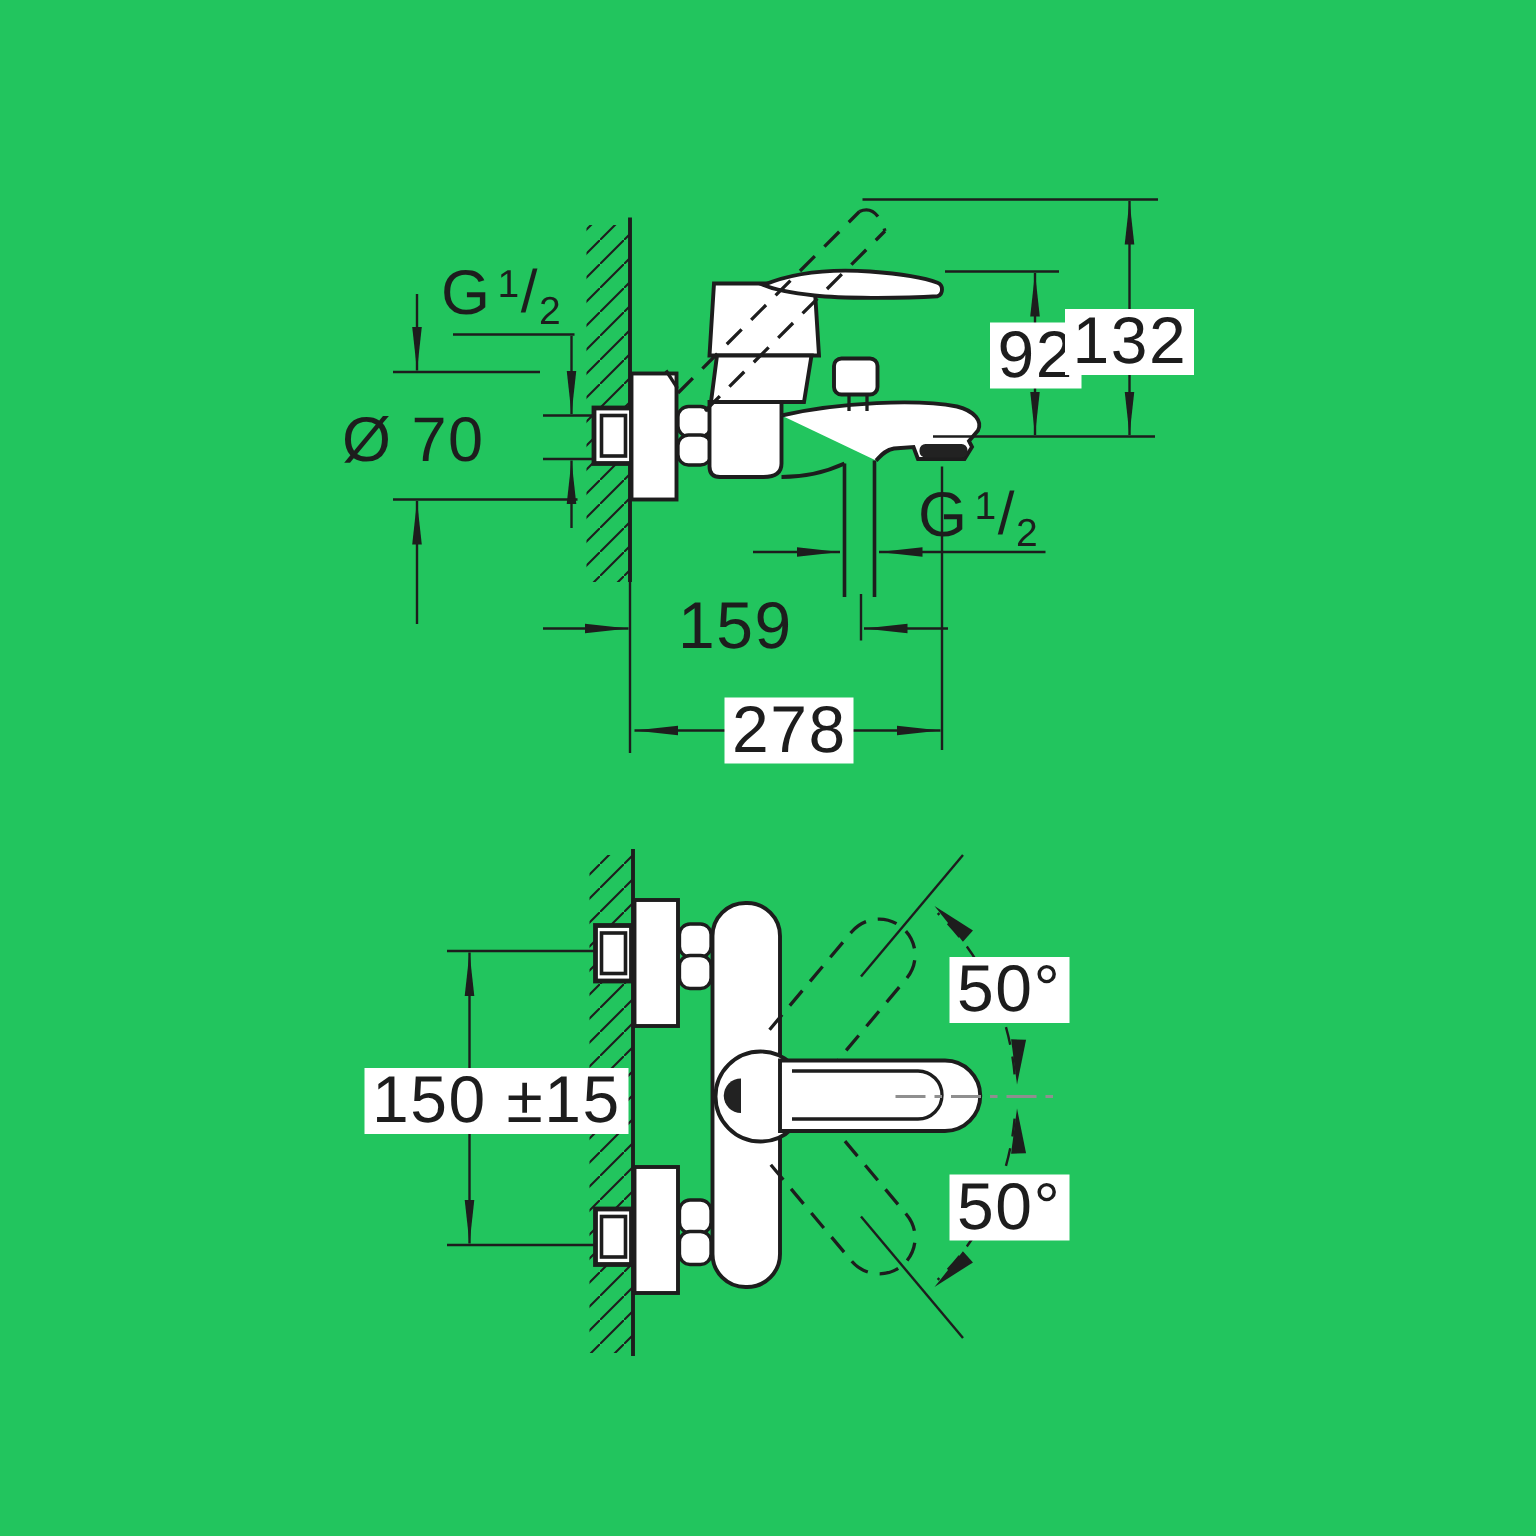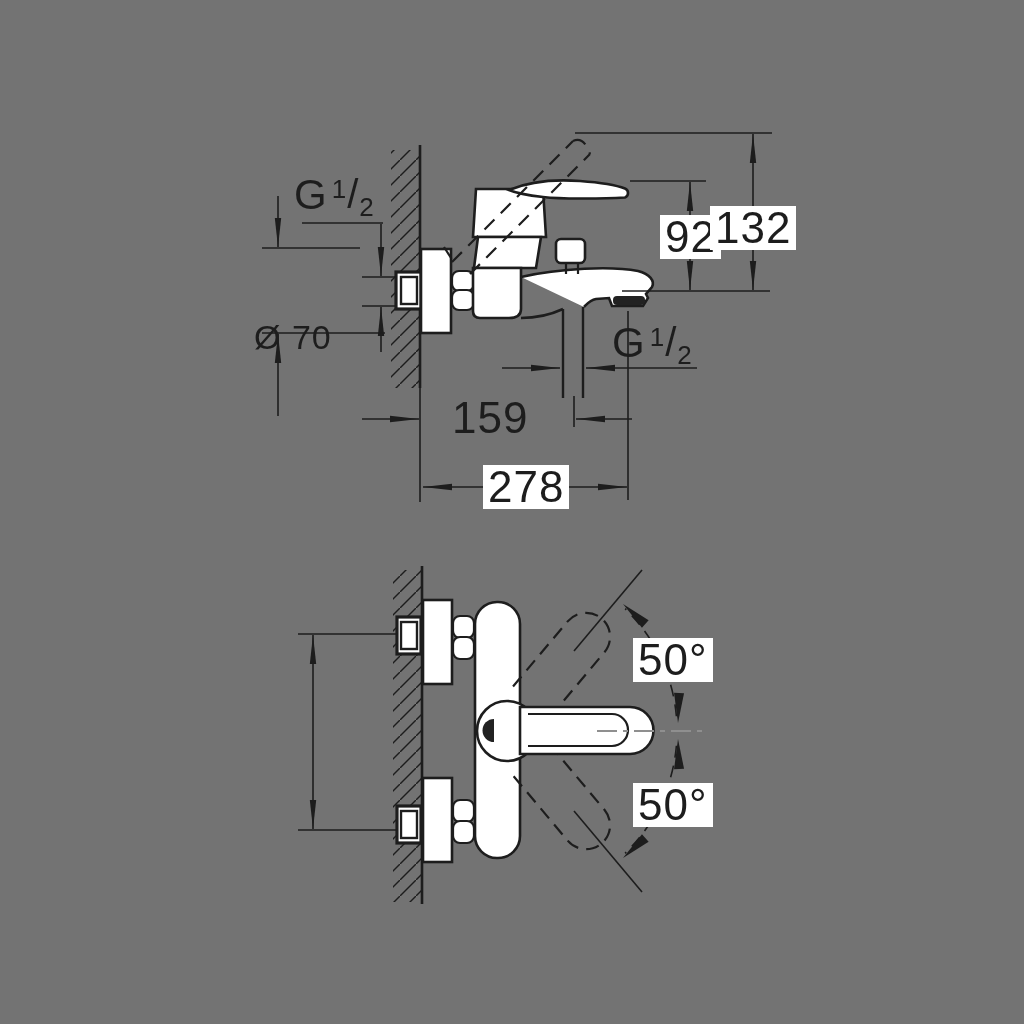--- a/index.html
+++ b/index.html
@@ -1,17 +1,17 @@
 <!DOCTYPE html>
 <html><head>
 <meta charset="utf-8">
 <style>
   html,body{margin:0;padding:0;background:#ffffff;}
   #stage{
-    position:relative;width:1024px;height:1024px;background:#737373;
+    position:relative;width:1024px;height:1024px;background:#22c55e;
     font-family:"Liberation Sans", sans-serif;color:#1d1d1d;overflow:hidden;
   }
   #drawing-svg{position:absolute;left:0;top:0;}
   .dim-label{
     position:absolute;line-height:1;font-size:44px;color:#1d1d1d;
     letter-spacing:1px;white-space:nowrap;
   }
   .dim-label.masked{background:#ffffff;padding:0 5px;}
   .thread-label{font-size:42px;}
   .thread-label .num{display:inline-block;font-size:26px;transform:translateY(-11px);margin-left:4px;}
@@ -173,30 +173,31 @@
           <polygon points="-30,-5 0,0 -30,5" transform="translate(623,604) rotate(-138)"></polygon>
           <polygon points="-30,-5 0,0 -30,5" transform="translate(678,739) rotate(-92)"></polygon>
           <polygon points="-30,-5 0,0 -30,5" transform="translate(623,858) rotate(138)"></polygon>
         </g>
       </g>
     </g>
   </svg>
 
   <div class="dim-label thread-label" style="left:294px;top:174px;"><span>G</span><span class="num">1</span><span class="slash">/</span><span class="den">2</span></div>
 
-  <div class="dim-label" style="left:254px;top:272px;font-size:34px;margin-top:48px;">Ø 70</div>
+  <div class="dim-label" style="left:228px;top:272px;font-size:42px;">Ø 70</div>
 
   <div class="dim-label masked" style="left:660px;top:215px;">92</div>
 
   <div class="dim-label masked" style="left:710px;top:206px;">132</div>
 
   <div class="dim-label thread-label" style="left:612px;top:322px;"><span>G</span><span class="num">1</span><span class="slash">/</span><span class="den">2</span></div>
 
   <div class="dim-label" style="left:452px;top:396px;">159</div>
 
   <div class="dim-label masked" style="left:483px;top:465px;">278</div>
 
+  <div class="dim-label masked" style="left:243px;top:712px;">150 ±15</div>
 
   <div class="dim-label masked" style="left:633px;top:638px;">50°</div>
 
   <div class="dim-label masked" style="left:633px;top:783px;">50°</div>
 
 </div>
 
 </body></html>

